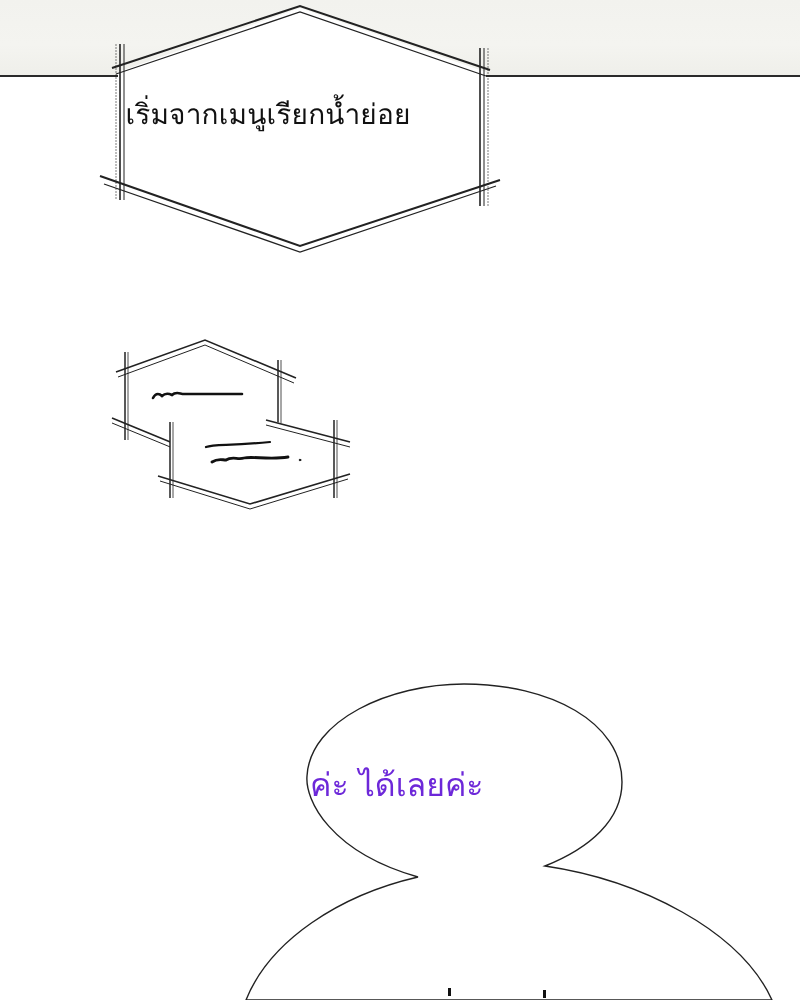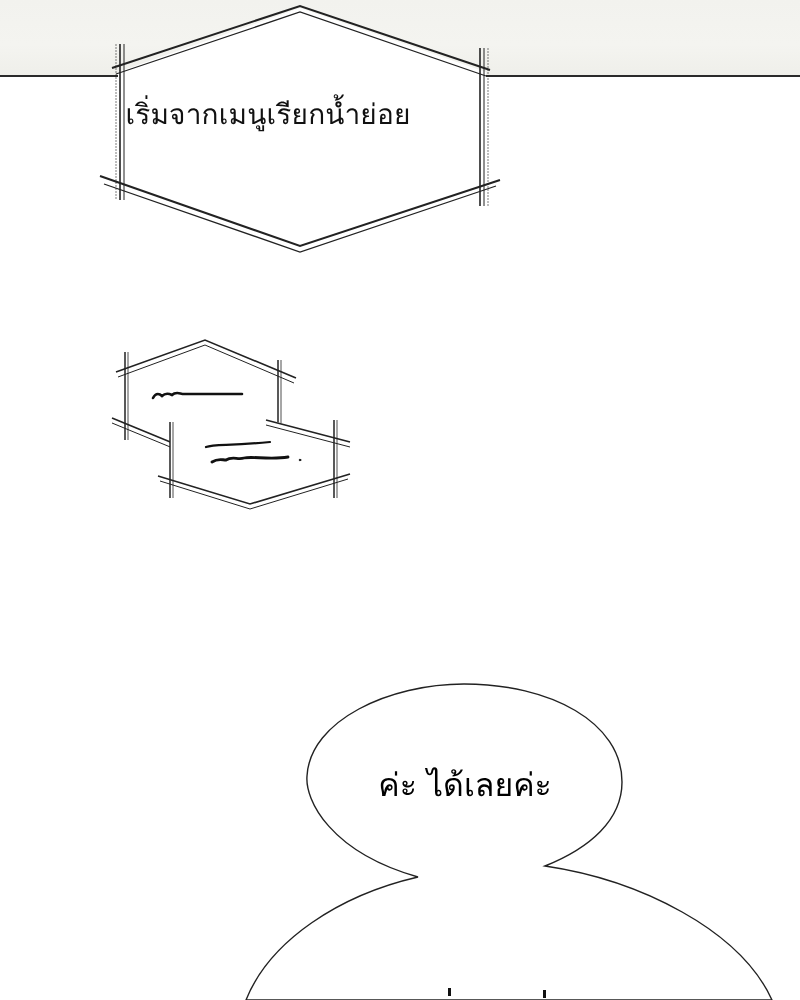--- a/index.html
+++ b/index.html
@@ -38,24 +38,23 @@
       line-height: 46px;
       color: #111111;
       letter-spacing: 0.2px;
     }
     .caption-text span { display: block; }
     .bubble-text {
       position: absolute;
       left: 310px;
       top: 760px;
       width: 310px;
-      text-align: center;
       font-size: 32px;
       line-height: 50px;
-      color: #000000;
+      color: #6d28d9;
     }
     .cut-text {
       position: absolute;
       left: 380px;
       top: 986px;
       width: 200px;
       height: 14px;
     }
     .cut-mark {
       position: absolute;

